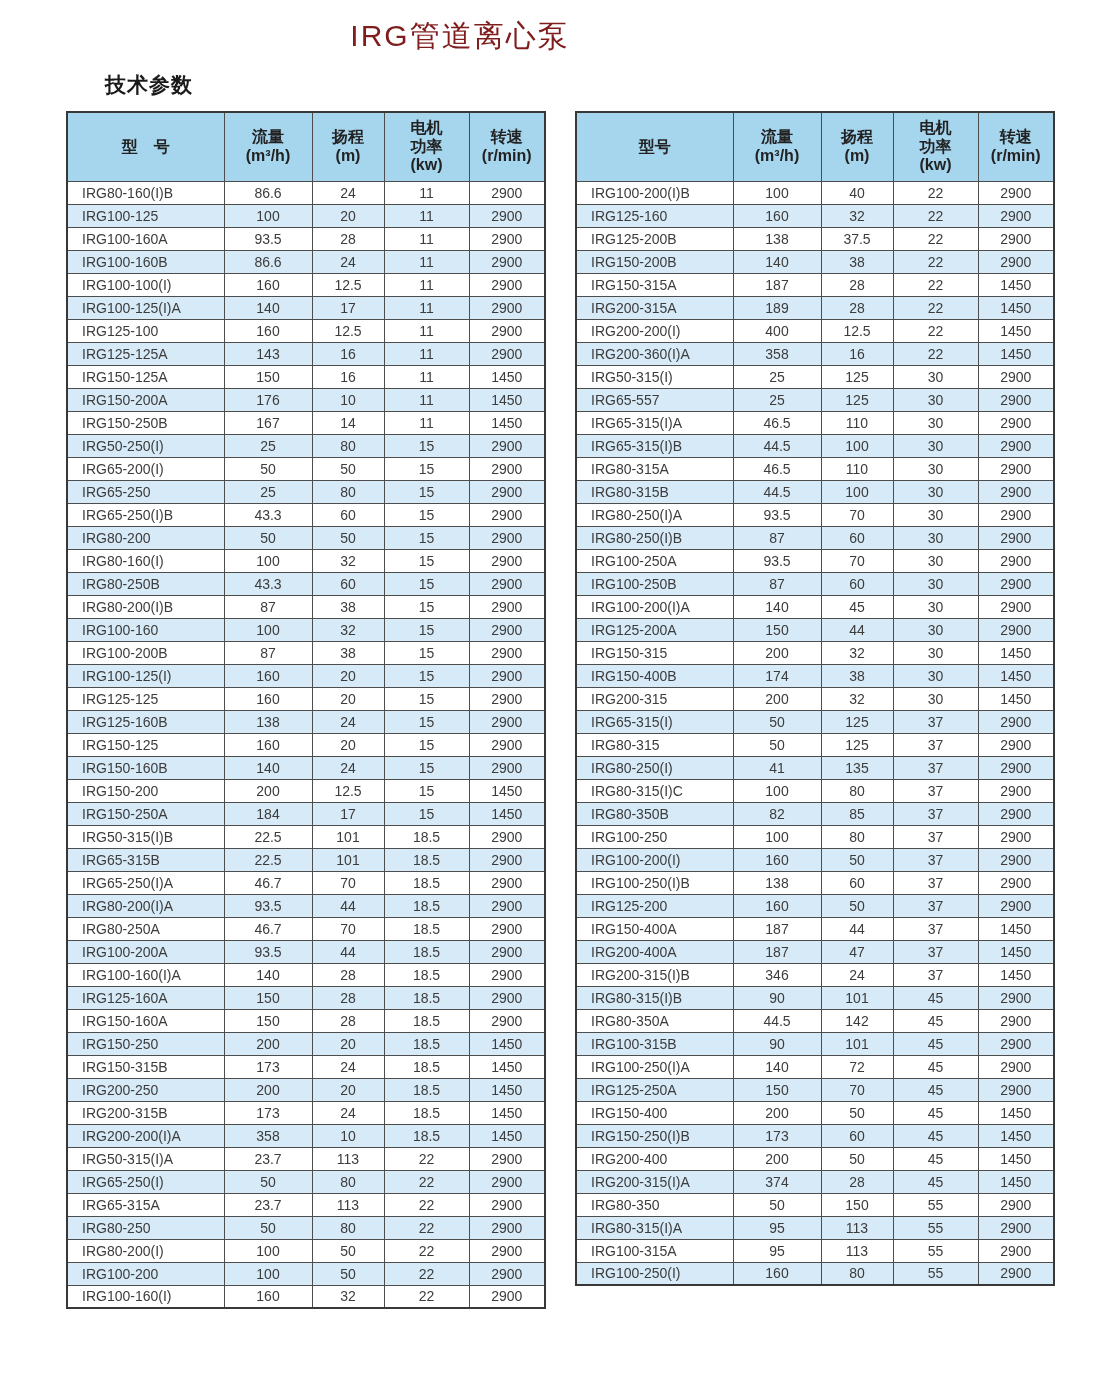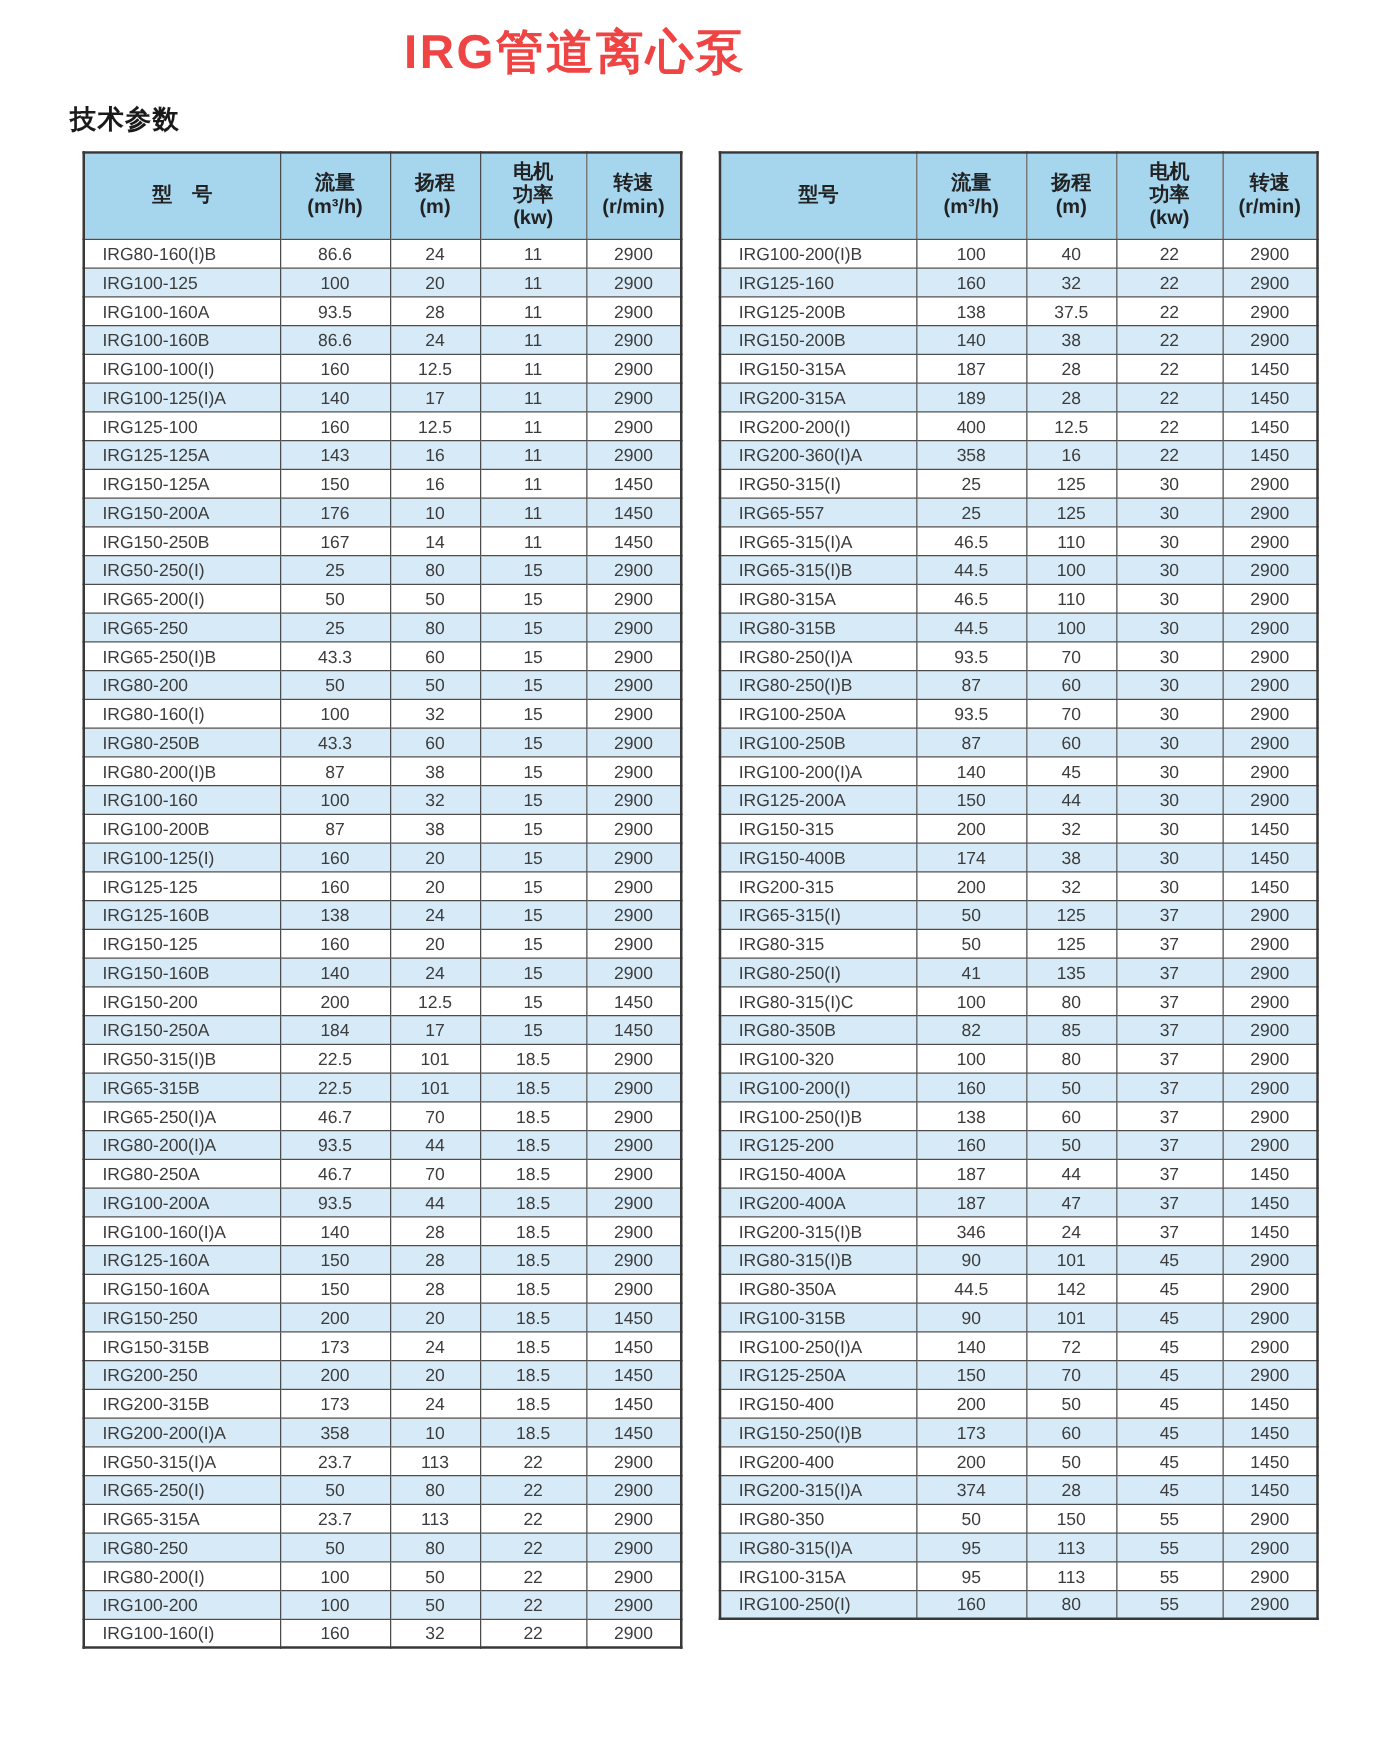--- a/index.html
+++ b/index.html
@@ -10,23 +10,23 @@
   }
   *{margin:0;padding:0;box-sizing:border-box;}
   html,body{background:#ffffff;}
   body{
     width:1100px;height:1400px;
     font-family:"Liberation Sans","DejaVu Sans",sans-serif;
     color:var(--text);
     position:relative;
   }
   .title-wrap{width:920px;margin-top:16px;text-align:center;}
-  .doc-title{font-size:38px;font-weight:bold;letter-spacing:2px;color:#ef4444;}
+  .doc-title{font-size:30px;font-weight:normal;letter-spacing:2px;color:#7f1d1d;}
   .section-heading{
-    margin:14px 0 10px 56px;
+    margin:14px 0 10px 105px;
     font-size:21px;font-weight:bold;color:#1a1a1a;letter-spacing:1px;
   }
   .tables-row{
     display:flex;gap:29px;padding:2px 0 0 66px;
     align-items:flex-start;
   }
   table.spec-table{
     border-collapse:collapse;
     table-layout:fixed;
     width:478px;
@@ -675,21 +675,21 @@
           <td>2900</td>
         </tr>
         <tr>
           <td>IRG80-350B</td>
           <td>82</td>
           <td>85</td>
           <td>37</td>
           <td>2900</td>
         </tr>
         <tr>
-          <td>IRG100-320</td>
+          <td>IRG100-250</td>
           <td>100</td>
           <td>80</td>
           <td>37</td>
           <td>2900</td>
         </tr>
         <tr>
           <td>IRG100-200(I)</td>
           <td>160</td>
           <td>50</td>
           <td>37</td>

